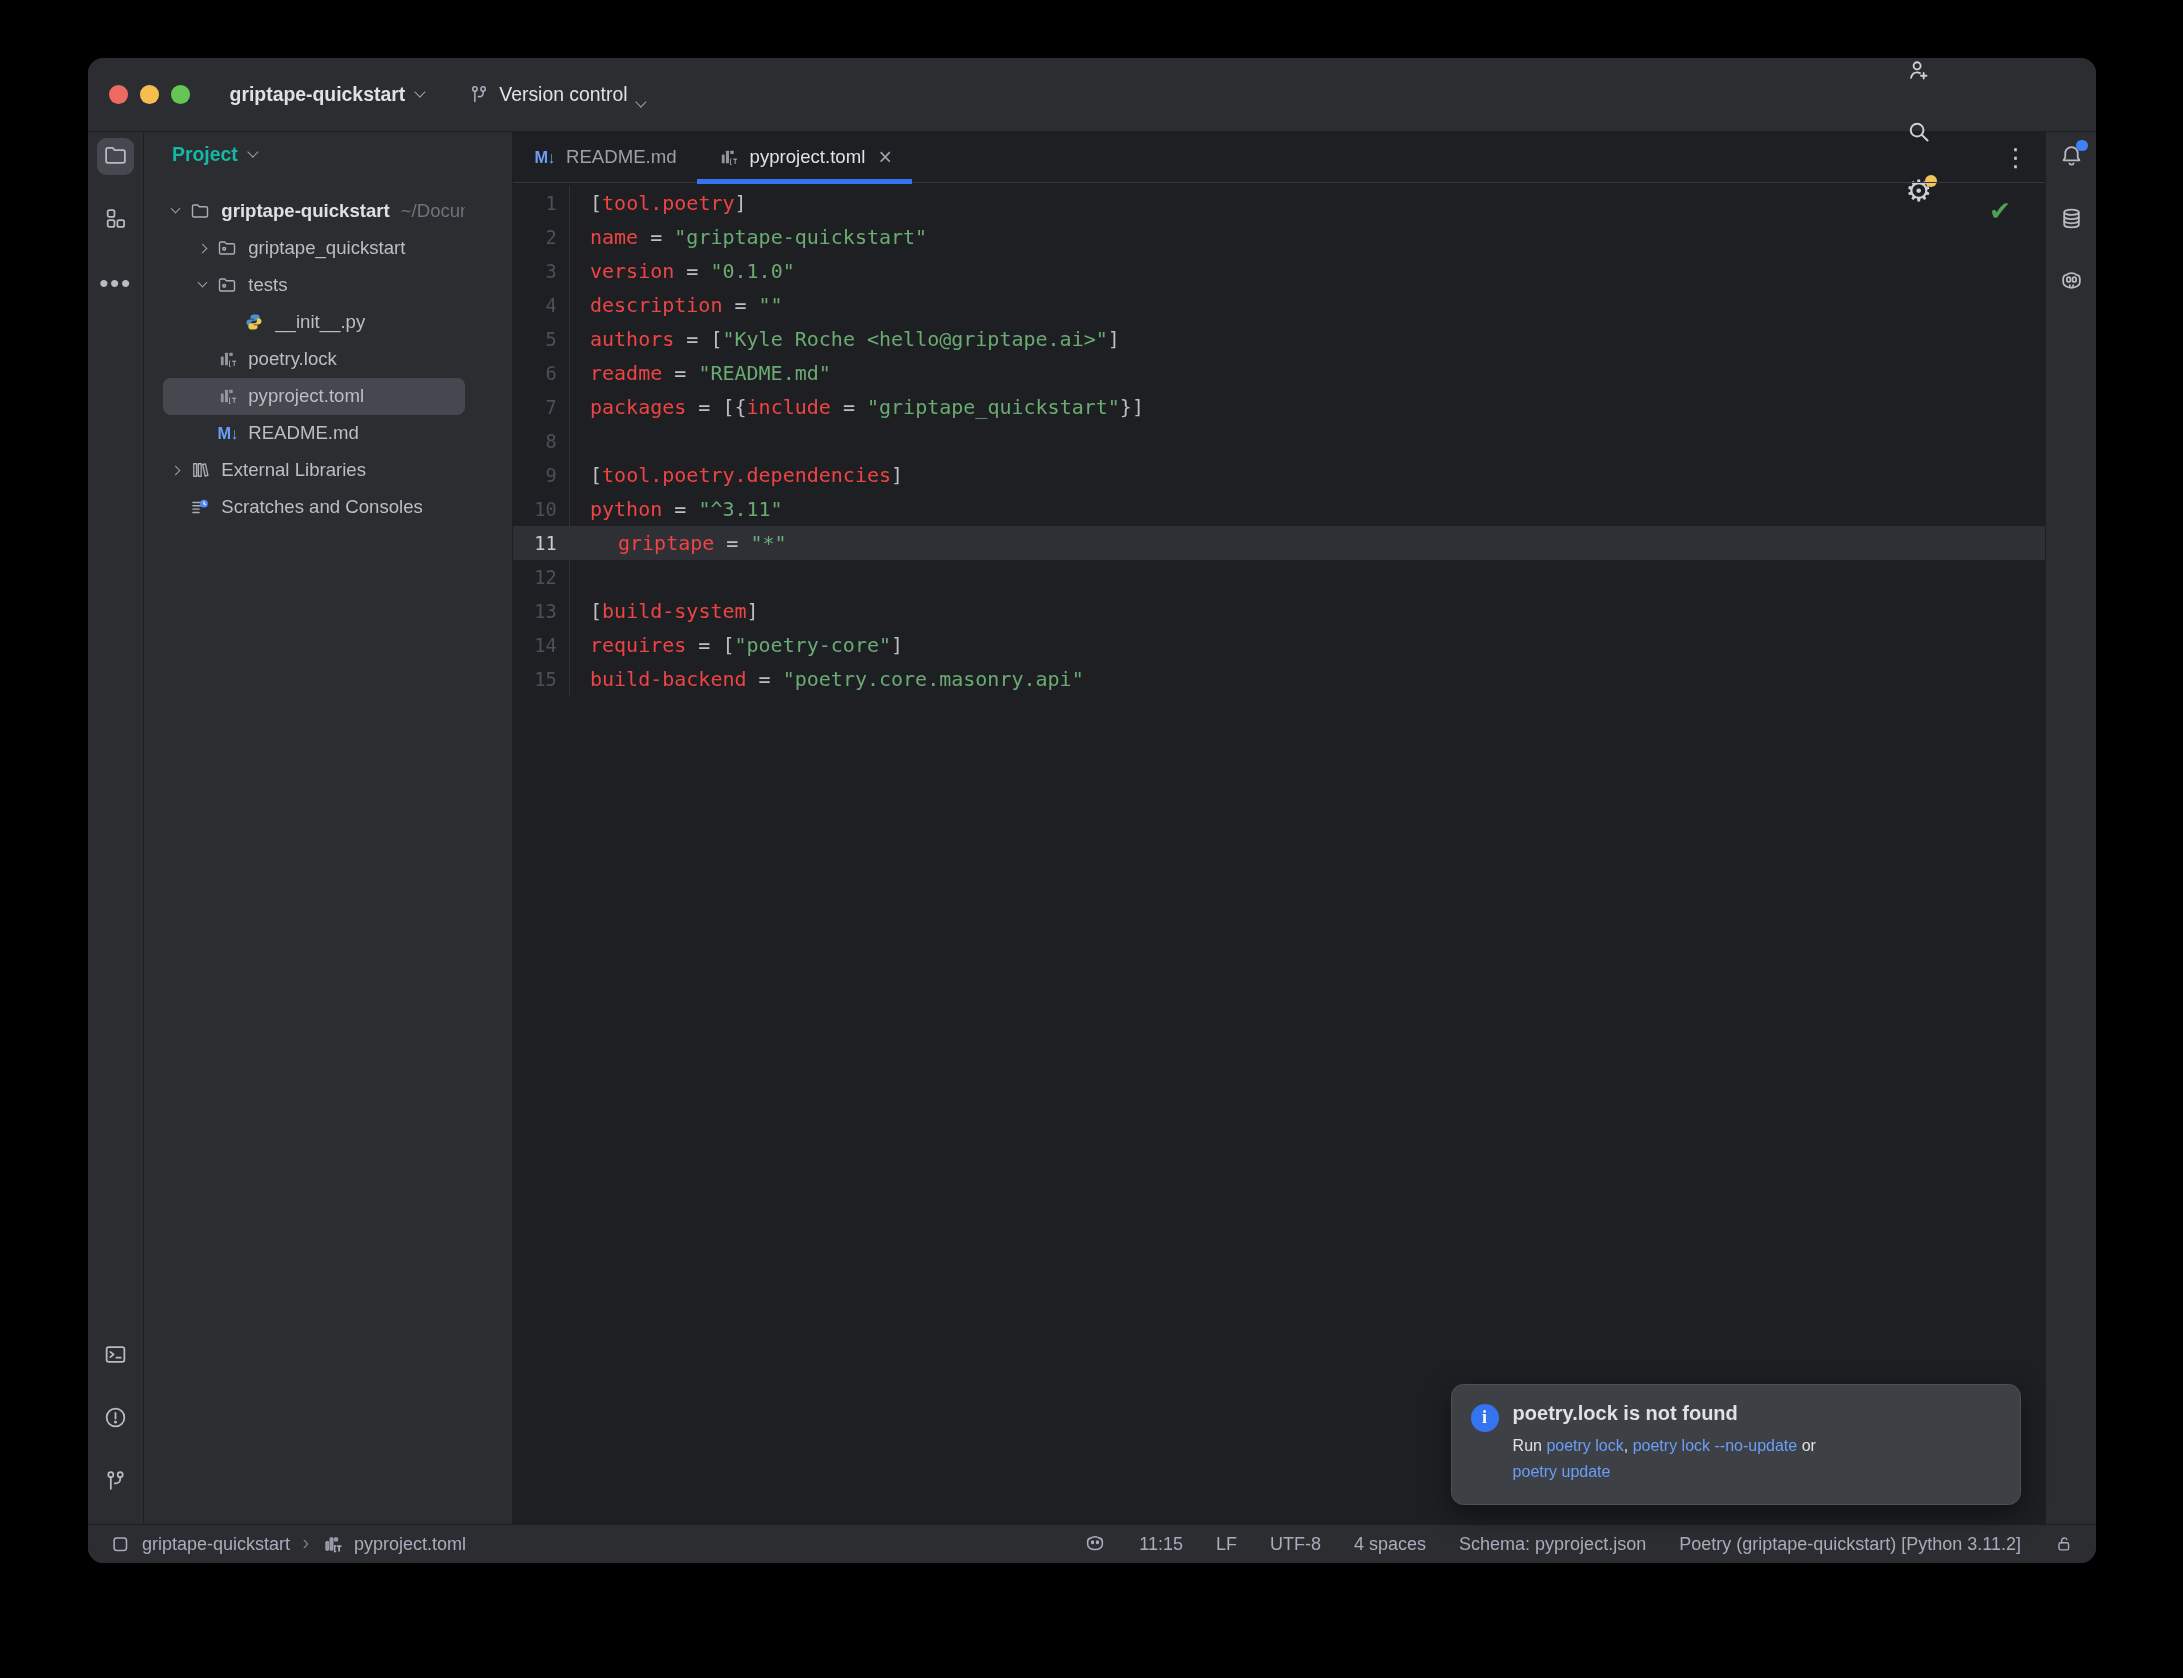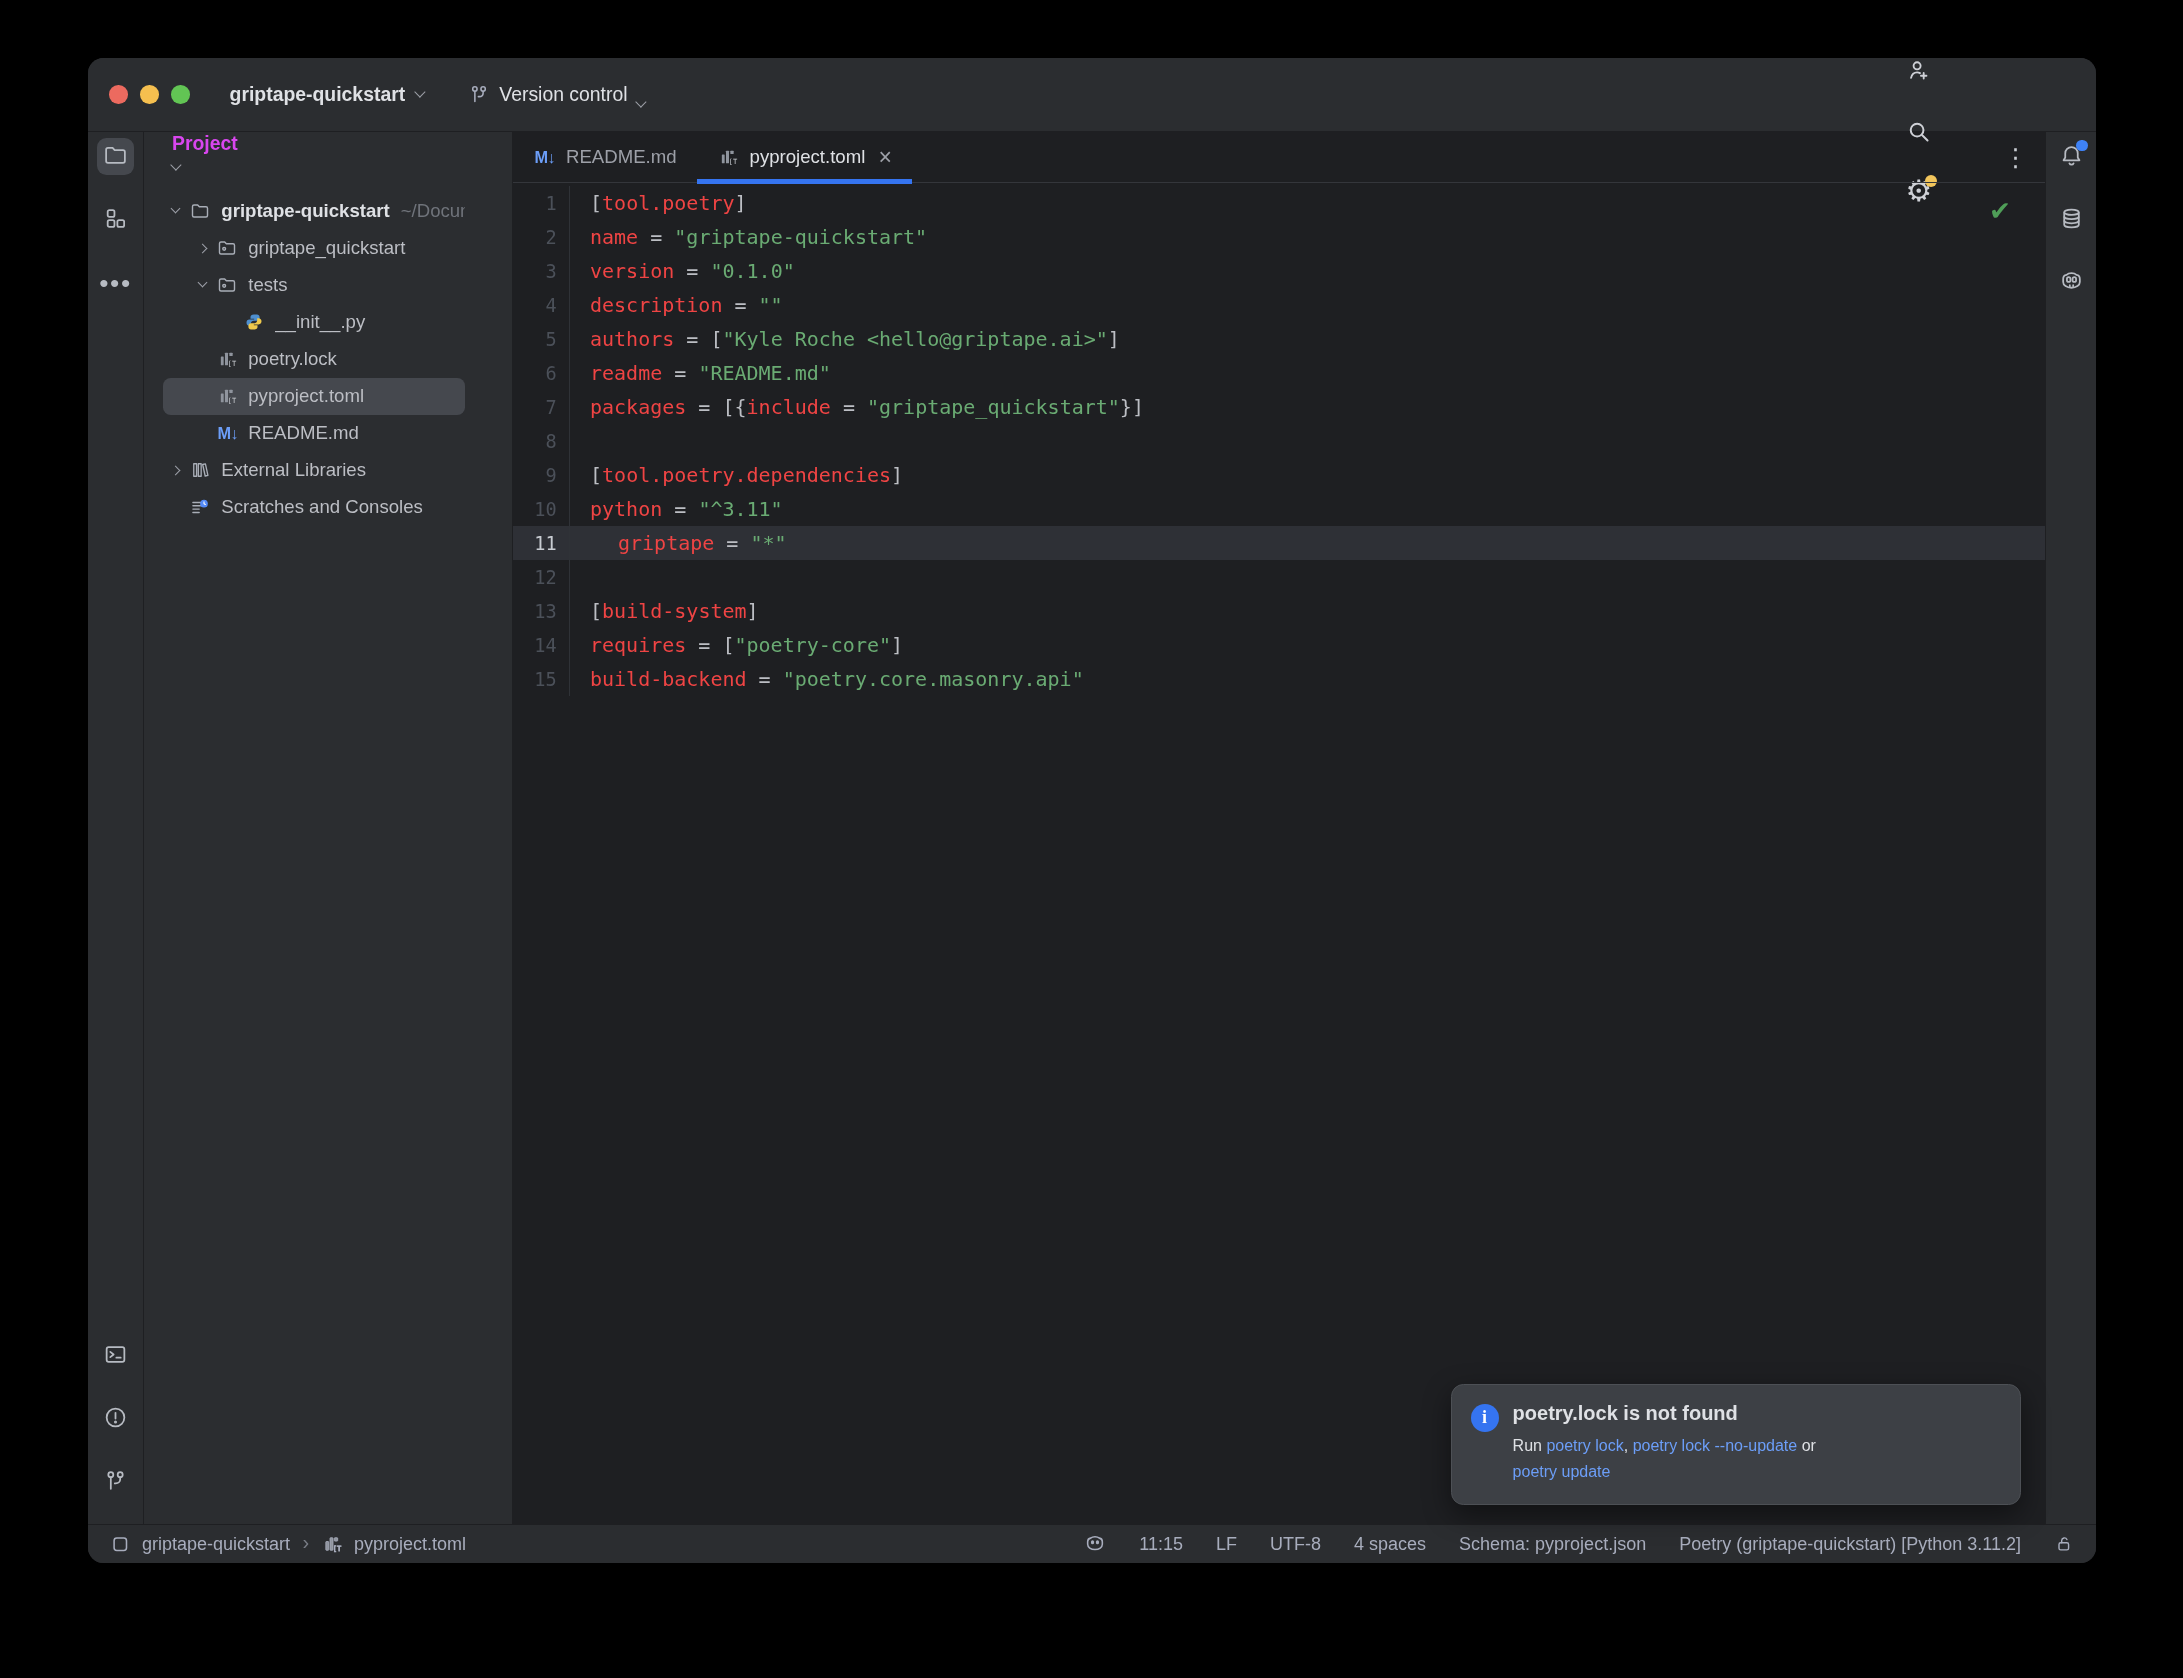--- a/index.html
+++ b/index.html
@@ -39,21 +39,21 @@
   .strip.right { width:51px; border-left:1.6px solid #1E1F22; gap:26.4px; }
   .sbtn { width:37px; height:37px; border-radius:9.3px; display:flex; align-items:center; justify-content:center; position:relative; flex:0 0 auto; }
   .sbtn.active { background:#45484E; }
   .sbtn svg { stroke:#B7BBC2; }
   .sbtn .dots { color:#B7BBC2; font-size:26.4px; letter-spacing:1.6px; }
   .spacer { margin-top:auto; }
   .bell-dot { position:absolute; top:1.6px; right:1.6px; width:11.7px; height:11.7px; border-radius:50%; background:#3E82F7; }
 
   
   .project-panel { width:369px; flex:0 0 369px; background:#2B2D30; border-right:1.6px solid #1E1F22; overflow:hidden; }
-  .panel-header { height:45px; display:flex; gap:11px; padding-left:28px; color:#d946ef; font-size:19.4px; font-weight:700;flex-direction:column; }
+  .panel-header { height:45px; display:flex; align-items:center; gap:11px; padding-left:28px; color:#14b8a6; font-size:19.4px; font-weight:700; }
   .panel-header .chev{ border-color:#9DA0A8; }
   #tree { padding-top:15.5px; }
   .tree-row { height:37px; display:flex; align-items:center; margin:0 47px 0 18.6px; border-radius:7.8px; font-size:18.6px; color:#BCBEC4; white-space:nowrap; overflow:hidden; }
   .tree-row.selected { background:#45484E; }
   .tr-ind { flex:0 0 auto; }
   .tr-chev { width:26.4px; flex:0 0 26.4px; display:flex; align-items:center; justify-content:center; }
   .tr-chev .chev { width:7px; height:7px; }
   .tr-icon { width:23px; flex:0 0 23px; display:flex; align-items:center; justify-content:center; margin-right:9.3px; }
   .tr-label.bold { font-weight:700; color:#DFE1E5; }
   .tr-suffix { color:#6F737A; margin-left:11px; overflow:hidden; }

